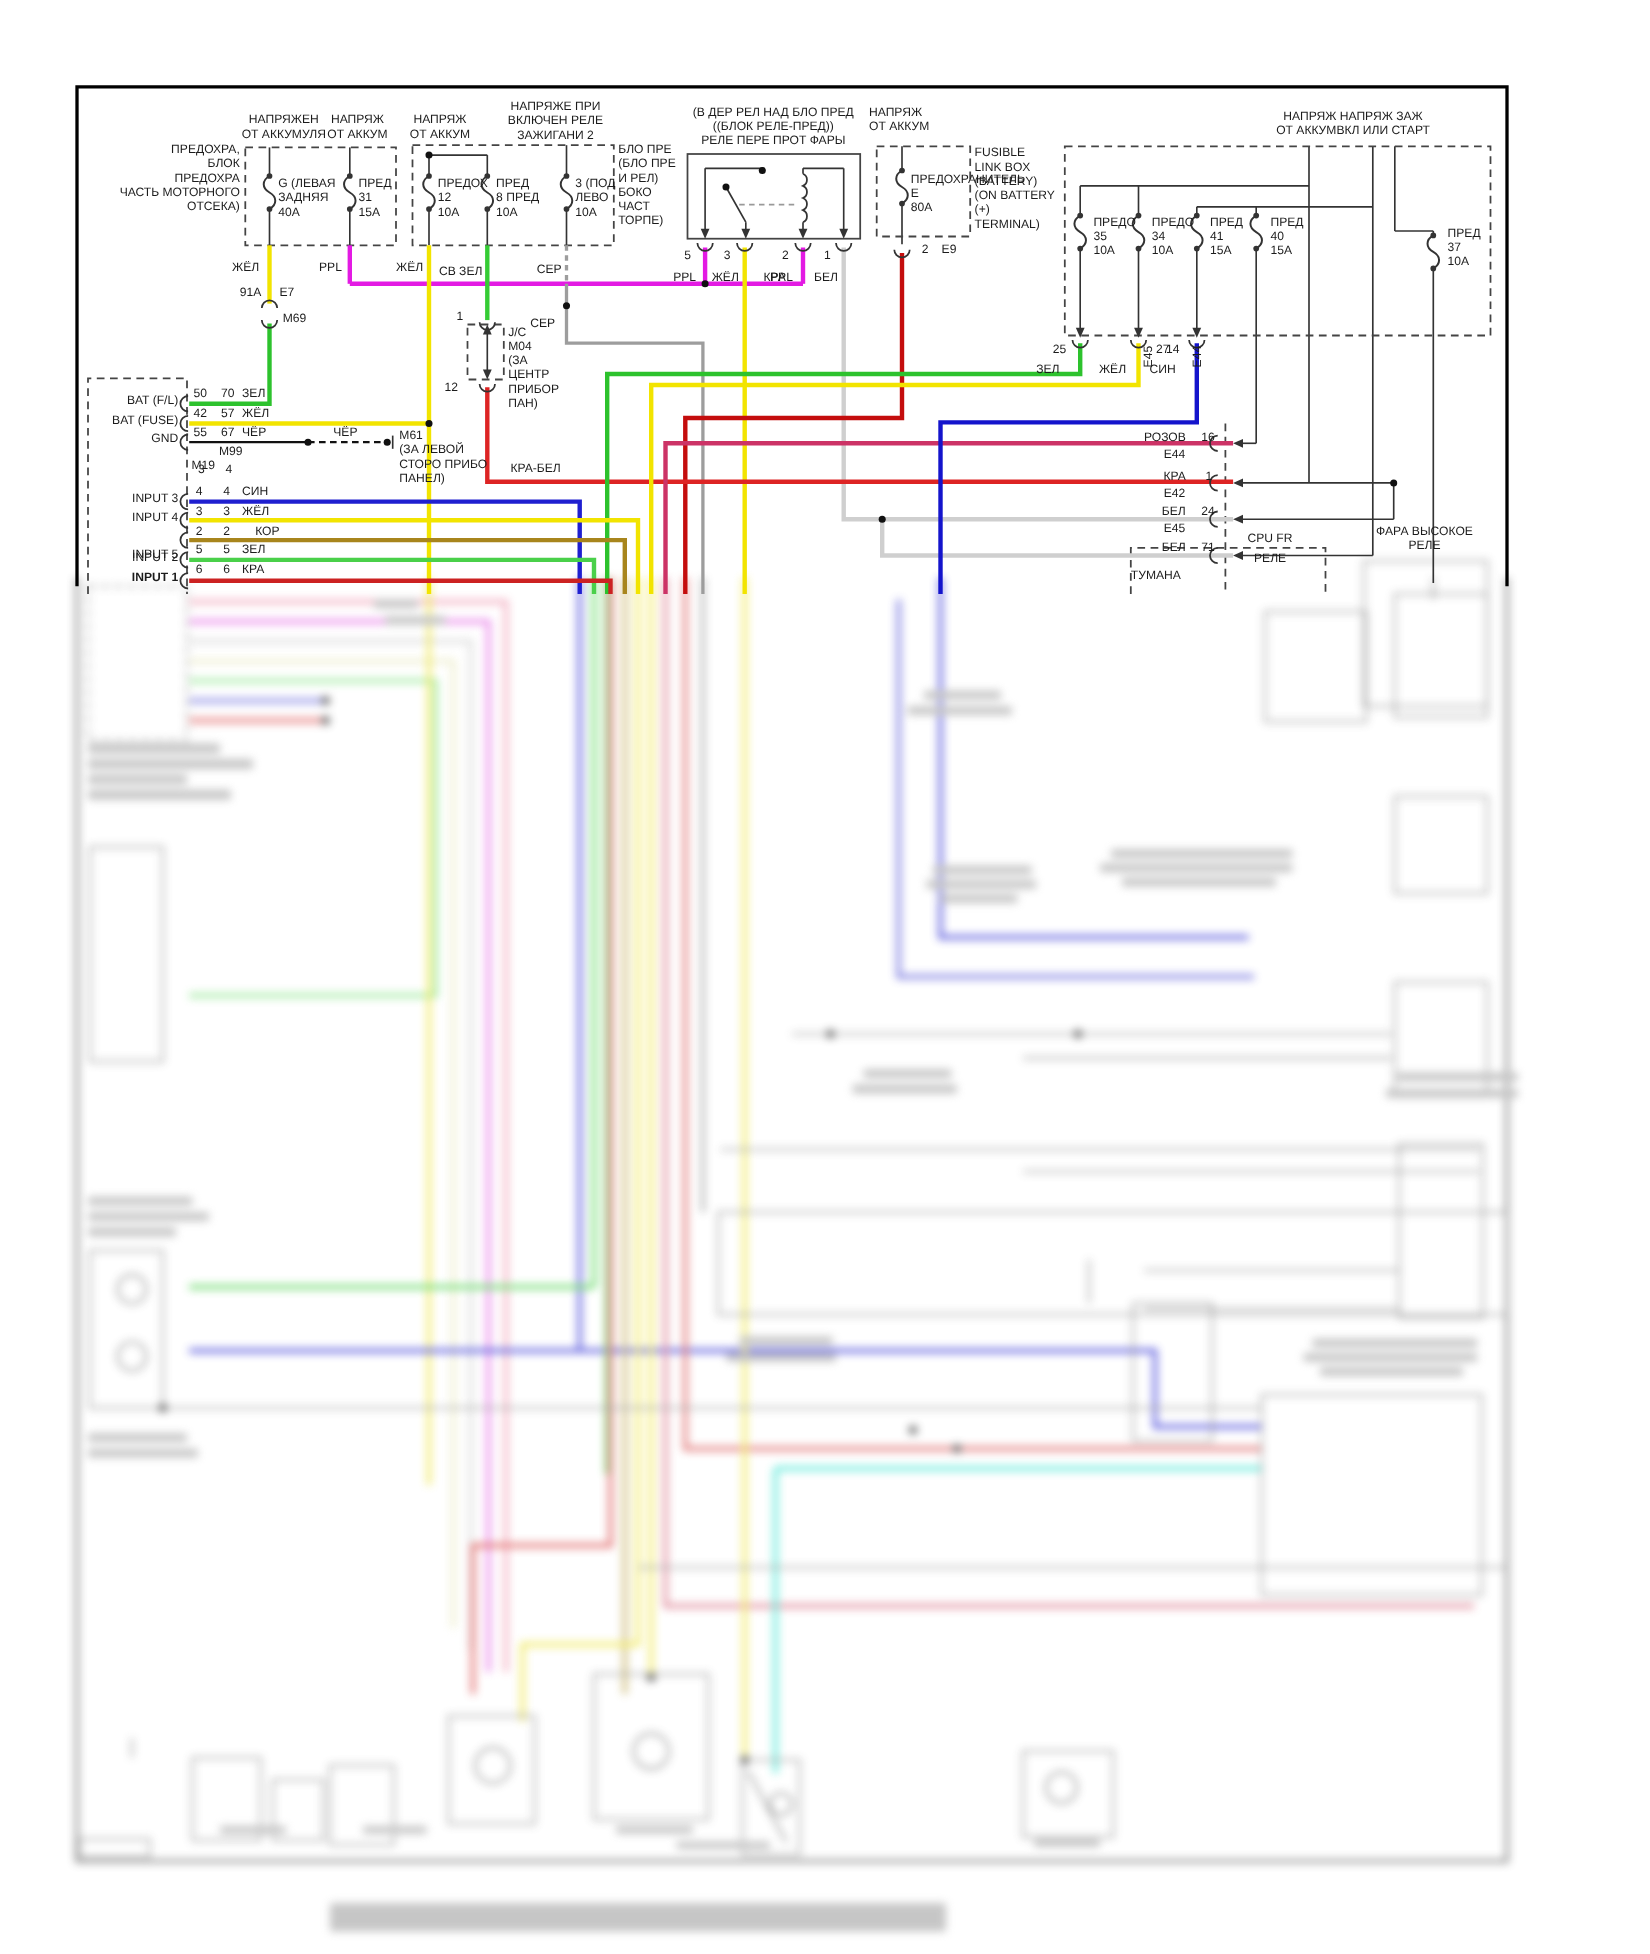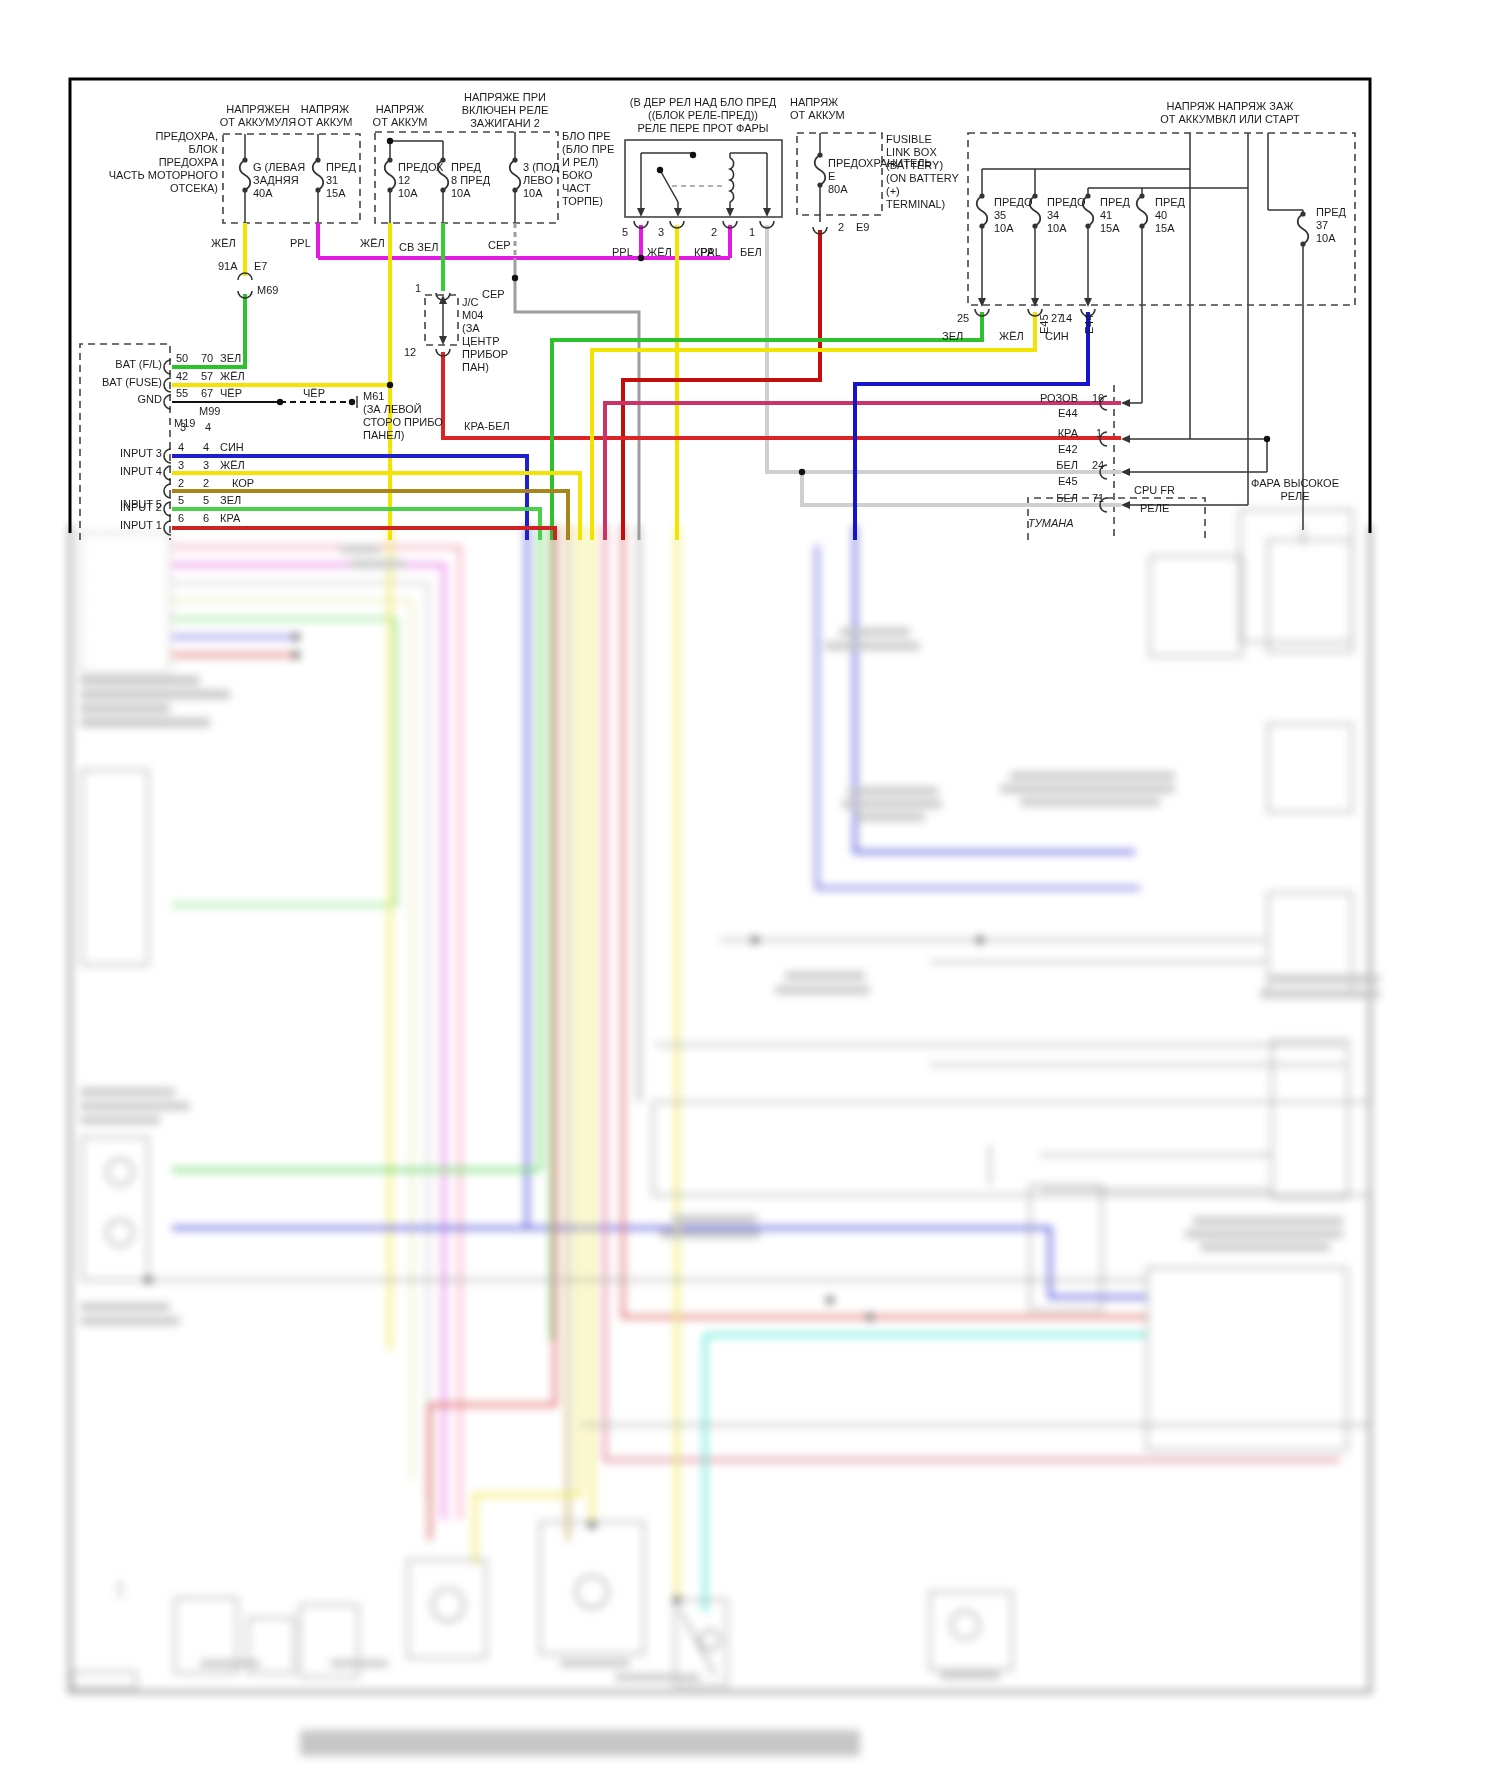--- a/index.html
+++ b/index.html
@@ -400,21 +400,21 @@
 СТОРО ПРИБО
 ПАНЕЛ)</div>
       <div class="lbl" style="left: 303px; top: 387px;">ЧЁР</div>
       <div class="lbl r" style="left: 78px; top: 358px; width: 84px;">BAT (F/L)</div>
       <div class="lbl r" style="left: 78px; top: 376px; width: 84px;">BAT (FUSE)</div>
       <div class="lbl r" style="left: 78px; top: 393px; width: 84px;">GND</div>
       <div class="lbl r" style="left: 78px; top: 447px; width: 84px;">INPUT 3</div>
       <div class="lbl r" style="left: 78px; top: 465px; width: 84px;">INPUT 4</div>
       <div class="lbl r" style="left: 78px; top: 498px; width: 84px;">INPUT 5</div>
       <div class="lbl r" style="left: 78px; top: 501px; width: 84px;">INPUT 2</div>
-      <div class="lbl r" style="left: 78px; top: 519px; width: 84px;">INPUT 1</div>
+      <div class="lbl r" style="left: 78px; top: 519px; width: 84px; font-weight: bold;">INPUT 1</div>
       <div class="lbl" style="left: 176px; top: 352px;">50</div>
       <div class="lbl" style="left: 201px; top: 352px;">70</div>
       <div class="lbl" style="left: 220px; top: 352px;">ЗЕЛ</div>
       <div class="lbl" style="left: 176px; top: 370px;">42</div>
       <div class="lbl" style="left: 201px; top: 370px;">57</div>
       <div class="lbl" style="left: 220px; top: 370px;">ЖЁЛ</div>
       <div class="lbl" style="left: 176px; top: 387px;">55</div>
       <div class="lbl" style="left: 201px; top: 387px;">67</div>
       <div class="lbl" style="left: 220px; top: 387px;">ЧЁР</div>
       <div class="lbl" style="left: 174px; top: 417px;">M19</div>
@@ -450,17 +450,17 @@
       <div class="lbl r" style="left: 1018px; top: 427px; width: 60px;">КРА</div>
       <div class="lbl" style="left: 1096px; top: 427px;">1</div>
       <div class="lbl" style="left: 1058px; top: 443px; text-align: right;">E42</div>
       <div class="lbl r" style="left: 1018px; top: 459px; width: 60px;">БЕЛ</div>
       <div class="lbl" style="left: 1092px; top: 459px;">24</div>
       <div class="lbl" style="left: 1058px; top: 475px;">E45</div>
       <div class="lbl r" style="left: 1018px; top: 492px; width: 60px;">БЕЛ</div>
       <div class="lbl" style="left: 1092px; top: 492px;">71</div>
       <div class="lbl" style="left: 1134px; top: 484px;">CPU FR</div>
       <div class="lbl" style="left: 1140px; top: 502px;">РЕЛЕ</div>
-      <div class="lbl" style="left: 1028px; top: 517px; font-style: italic;">ТУМАНА</div>
+      <div class="lbl" style="left: 1028px; top: 517px;">ТУМАНА</div>
       <div class="lbl c" style="left: 1235px; top: 477px; width: 120px;">ФАРА ВЫСОКОЕ
 РЕЛЕ</div>
     </div>
 </div>
 
 </body></html>

